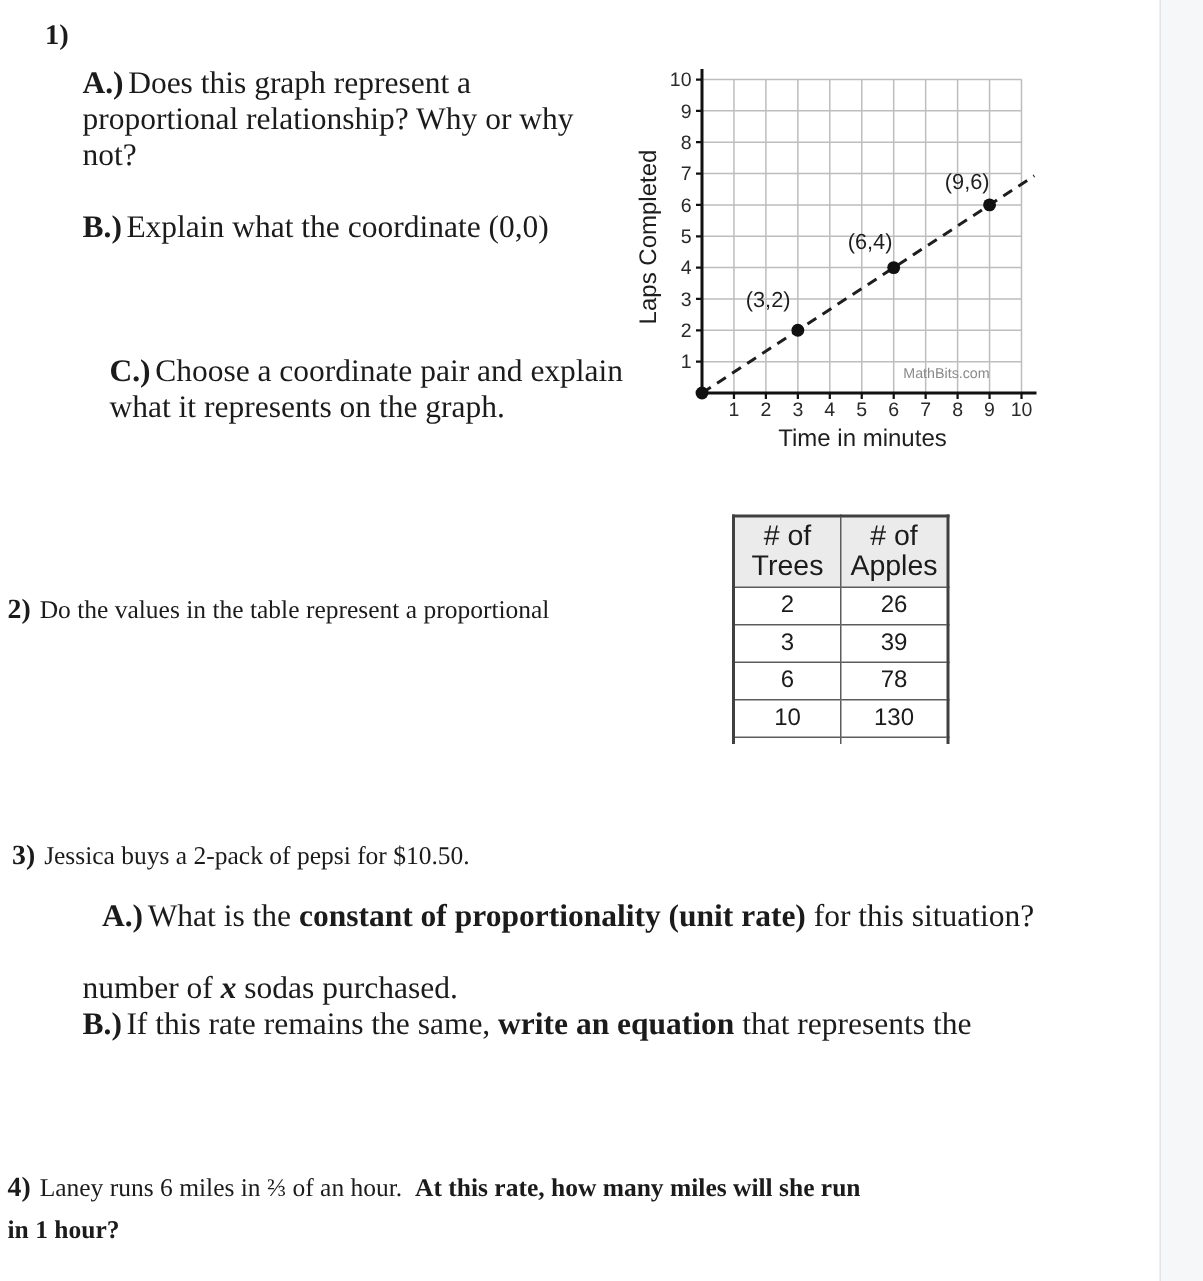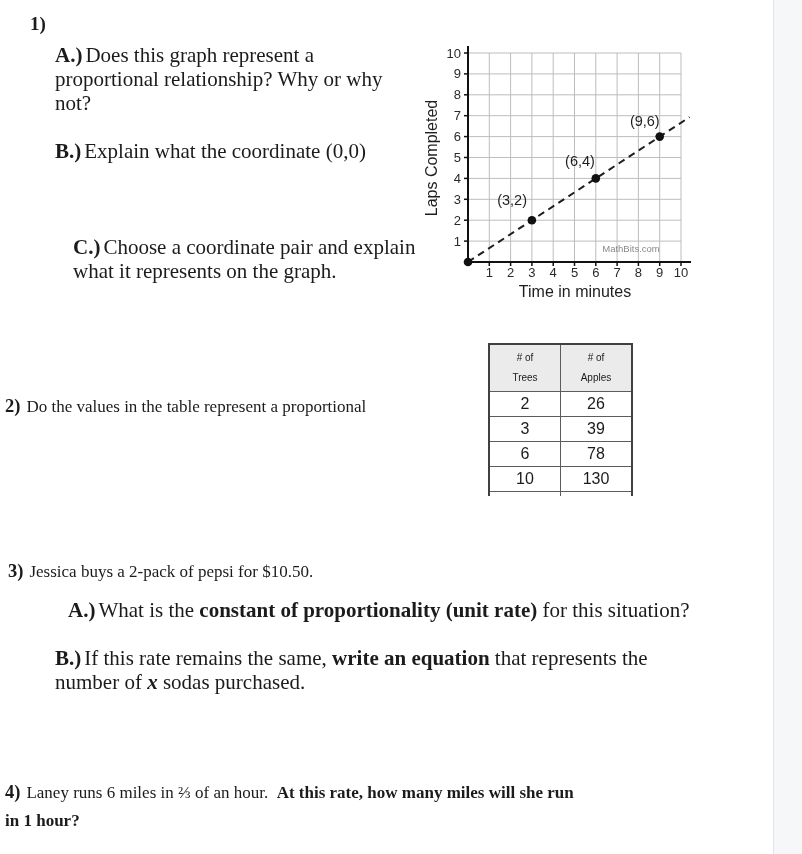--- a/index.html
+++ b/index.html
@@ -23,21 +23,21 @@
     box-sizing:border-box;
   }
 
   .graph-svg text { font-family:"Liberation Sans","DejaVu Sans",sans-serif; }
 
   table.apples {
     border-collapse:collapse; border:2px solid #404040; border-bottom:none;
     font-family:"Liberation Sans","DejaVu Sans",sans-serif; text-align:center;
   }
   table.apples th {
-    background:#ebebeb; font-weight:normal; font-size:10px; line-height:20px;
+    background:#ebebeb; font-weight:normal; font-size:19px; line-height:20px;
     white-space:pre-line; width:66px; padding:3px 2px; border:1px solid #5c5c5c;
   }
   table.apples td {
     font-size:16px; height:24px; border:1px solid #5c5c5c; padding:0 2px;
   }
   table.apples tr.stub td { height:4px; border-bottom:none; }
 </style>
 </head>
 <body>
 
@@ -179,22 +179,22 @@
 
 <div class="abs body17 nowrap" style="left:8px; top:561px;">
   <b class="inum">3)</b><span>Jessica buys a 2-pack of pepsi for $10.50.</span>
 </div>
 
 <div class="abs body16 nowrap" style="left:68px; top:598px;">
   <b class="lbl">A.)</b><span>What is the </span><b>constant of proportionality (unit rate)</b><span> for this situation?</span>
 </div>
 
 <div class="abs body16" style="left:55px; top:646px;">
+  <div class="nowrap"><span>number of </span><b class="it">x</b><span> sodas purchased.</span></div>
   <div class="nowrap"><b class="lbl">B.)</b><span>If this rate remains the same, </span><b>write an equation</b><span> that represents the</span></div>
-  <div class="nowrap"><span>number of </span><b class="it">x</b><span> sodas purchased.</span></div>
 </div>
 
 <div class="abs body17" style="left:5px; top:778px; line-height:28px; font-weight:normal;">
   <div class="nowrap"><b class="inum">4)</b><span>Laney runs 6 miles in </span><span>⅔</span><span> of an hour.&nbsp; </span><b>At this rate, how many miles will she run</b></div>
   <div class="nowrap"><b>in 1 hour?</b></div>
 </div>
 
 <div class="abs gutter"></div>
 
 </body></html>

